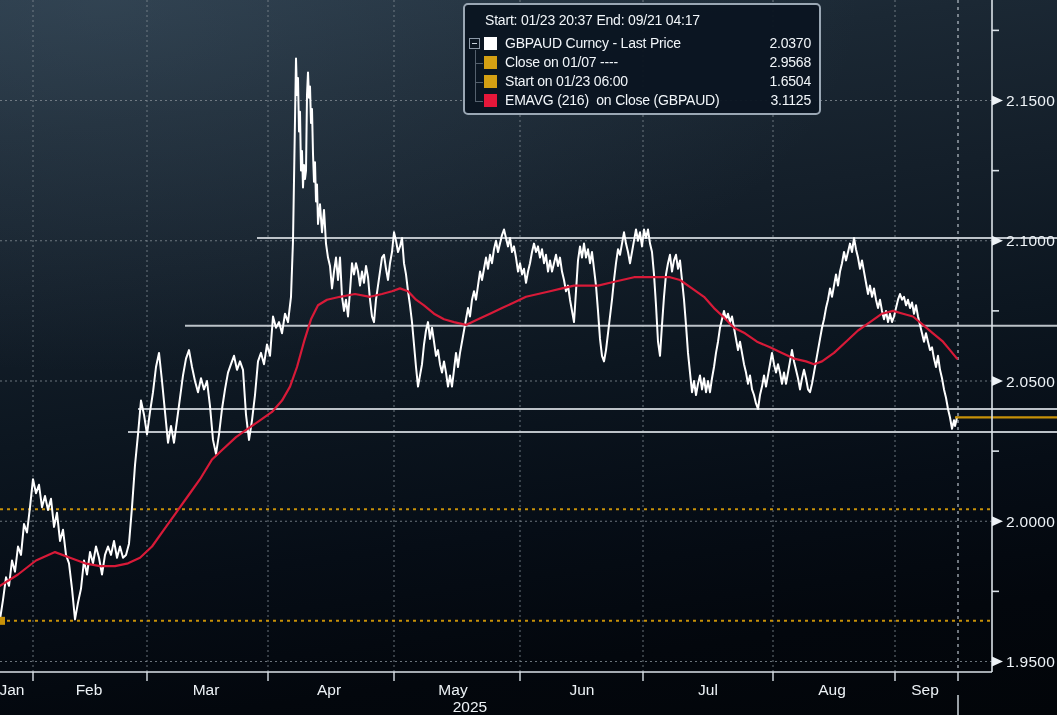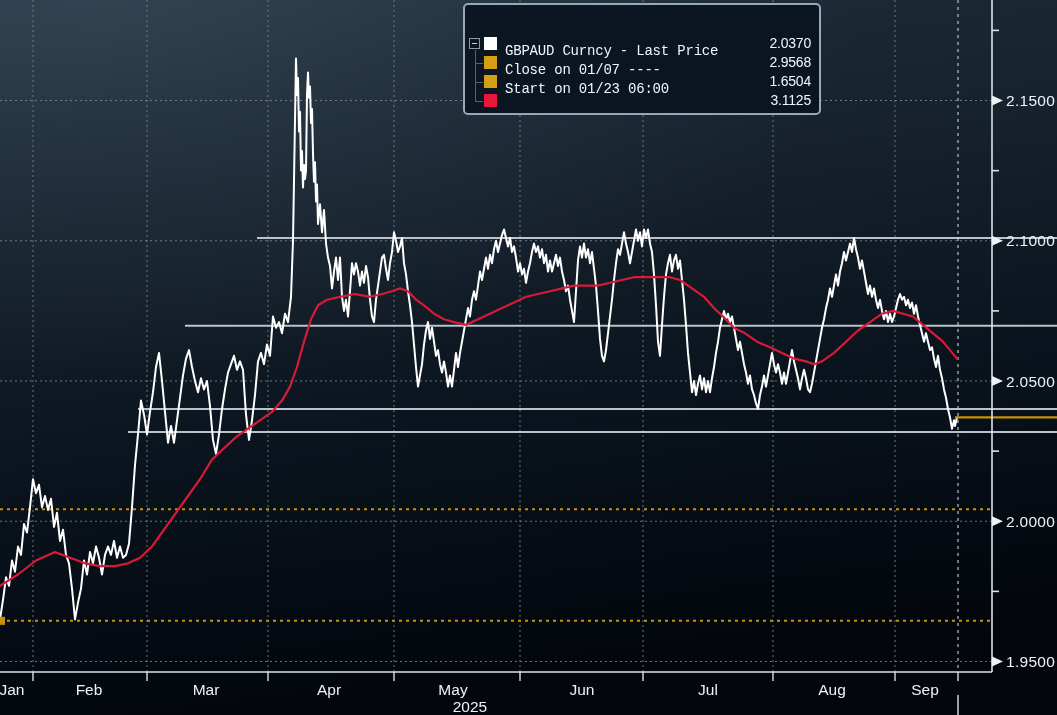--- a/index.html
+++ b/index.html
@@ -13,21 +13,21 @@
   svg{position:absolute;left:0;top:0;}
   .legend{
     position:absolute;left:463px;top:3px;width:358px;height:112px;
     background:rgba(10,21,33,0.96);
     border:2px solid #9aa7b4;border-radius:5px;
     box-sizing:border-box;color:#f2f6fa;font-size:14px;letter-spacing:-0.2px;
   }
   .lg-header{position:absolute;left:20px;top:7px;white-space:pre;}
   .lg-row{position:absolute;left:0;width:100%;height:19px;}
   .lg-swatch{position:absolute;left:19px;top:2px;width:13px;height:13px;}
-  .lg-label{position:absolute;left:40px;top:8px;white-space:pre;font-family:Liberation Mono, monospace;}
+  .lg-label{position:absolute;left:40px;top:0;white-space:pre;}
   .lg-value{position:absolute;right:8px;top:0;text-align:right;}
   .tree-v{position:absolute;left:10px;top:45px;height:51px;width:0;border-left:1px solid #55616e;}
   .tree-stub{position:absolute;left:10px;width:8px;height:0;border-top:1px solid #55616e;}
   .toggle{
     position:absolute;left:4px;top:33px;width:11px;height:11px;
     border:1px solid #8b98a6;background:#0a1521;box-sizing:border-box;
   }
   .toggle i{position:absolute;left:2px;top:4px;width:5px;height:1px;background:#c9d3dc;}
 </style>
 </head>
@@ -92,40 +92,42 @@
       <text x="329" y="695" fill="#edf2f6" font-size="15.5" text-anchor="middle">Apr</text>
       <text x="453" y="695" fill="#edf2f6" font-size="15.5" text-anchor="middle">May</text>
       <text x="582" y="695" fill="#edf2f6" font-size="15.5" text-anchor="middle">Jun</text>
       <text x="708" y="695" fill="#edf2f6" font-size="15.5" text-anchor="middle">Jul</text>
       <text x="832" y="695" fill="#edf2f6" font-size="15.5" text-anchor="middle">Aug</text>
       <text x="925" y="695" fill="#edf2f6" font-size="15.5" text-anchor="middle">Sep</text>
       <text x="470" y="712" fill="#edf2f6" font-size="15.5" text-anchor="middle">2025</text>
     </svg>
 
   <div class="legend">
+    <div class="lg-header">Start: 01/23 20:37 End: 09/21 04:17</div>
     <div id="lg-rows">
         <div class="lg-row" style="top: 30px;">
           <span class="lg-swatch" style="background: rgb(255, 255, 255);"></span>
           <span class="lg-label">GBPAUD Curncy - Last Price</span>
           <span class="lg-value">2.0370</span>
         </div>
         <div class="lg-row" style="top: 49px;">
           <span class="lg-swatch" style="background: rgb(212, 160, 19);"></span>
           <span class="lg-label">Close on 01/07 ----</span>
           <span class="lg-value">2.9568</span>
         </div>
         <div class="tree-stub" style="top: 57.5px;"></div>
         <div class="lg-row" style="top: 68px;">
           <span class="lg-swatch" style="background: rgb(212, 160, 19);"></span>
           <span class="lg-label">Start on 01/23 06:00</span>
           <span class="lg-value">1.6504</span>
         </div>
         <div class="tree-stub" style="top: 76.5px;"></div>
         <div class="lg-row" style="top: 87px;">
           <span class="lg-swatch" style="background: rgb(230, 23, 58);"></span>
+          <span class="lg-label">EMAVG (216)  on Close (GBPAUD)</span>
           <span class="lg-value">3.1125</span>
         </div>
         <div class="tree-stub" style="top: 95.5px;"></div>
       </div>
     <div class="tree-v"></div>
     <div class="toggle" title="">
         <i></i>
       </div>
   </div>
 </div>

